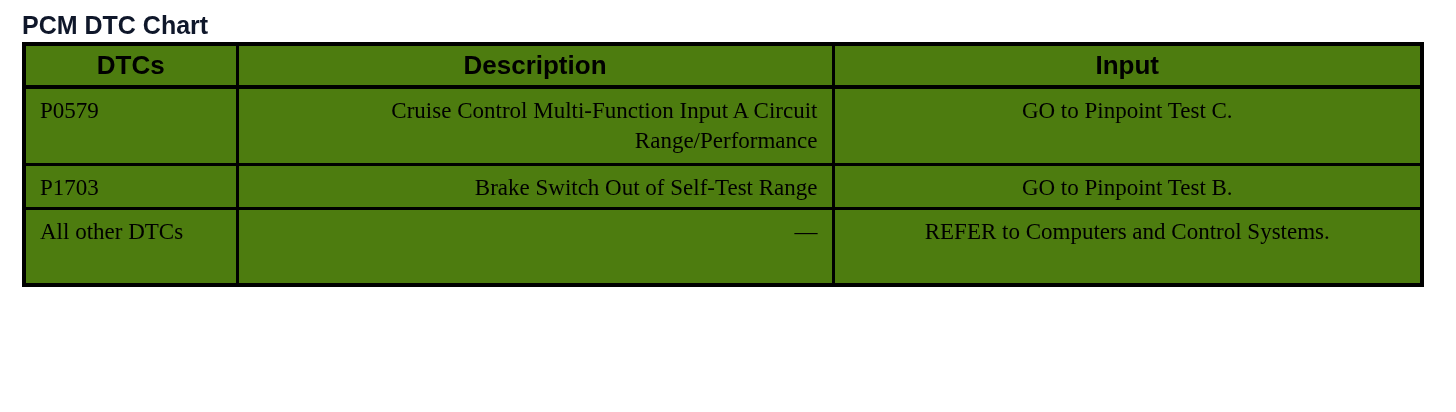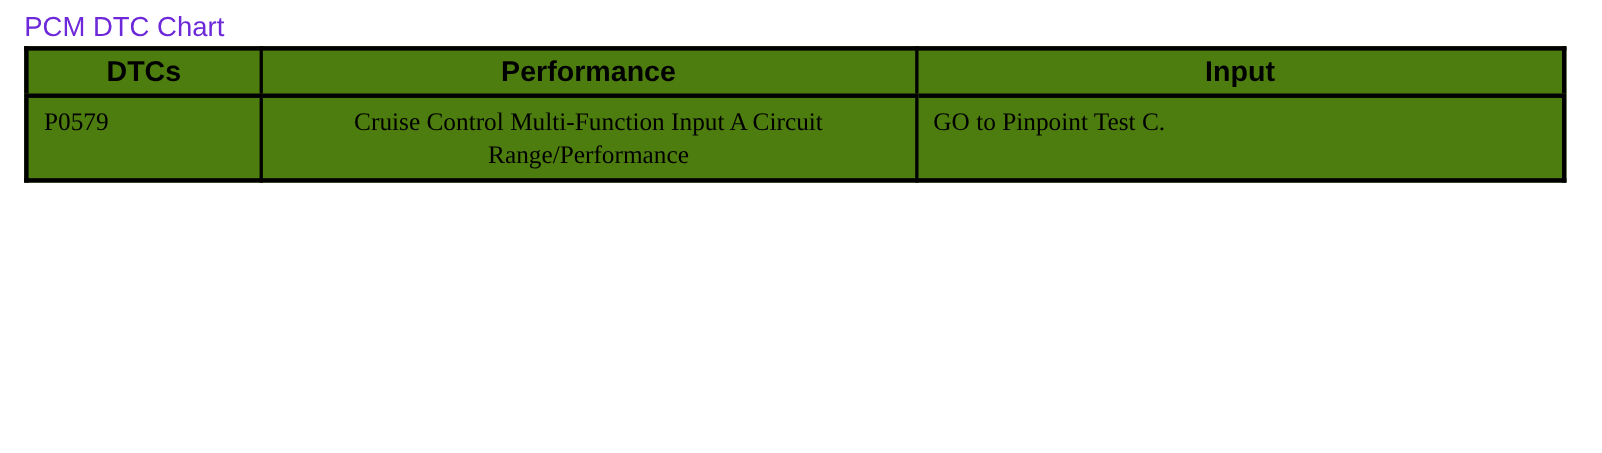--- a/index.html
+++ b/index.html
@@ -12,24 +12,24 @@
   }
   .page {
     position: relative;
     width: 1456px; height: 412px;
     background: #ffffff;
   }
   .doc-title {
     position: absolute;
     left: 22px; top: 11px;
     font-family: "Liberation Sans", sans-serif;
-    font-weight: normal;
+    font-weight: bold;
     font-size: 25px;
     letter-spacing: 0px;
-    color: #6d28d9;
+    color: #0f172a;
   }
   table.dtc-table {
     position: absolute;
     left: 22px; top: 42px;
     width: 1398px;
     border-collapse: collapse;
     table-layout: fixed;
     background: #4d7c0f;
   }
   table.dtc-table, table.dtc-table td, table.dtc-table th {
@@ -47,47 +47,57 @@
     padding: 2px 4px;
   }
   table.dtc-table td {
     font-family: "Liberation Serif", serif;
     font-size: 23px;
     vertical-align: top;
     padding: 7px 14px 4px 14px;
     line-height: 1.3;
   }
   td.col-dtc  { text-align: left; padding-left: 4px; padding-right: 4px; }
-  td.col-desc { text-align: center; padding-left: 19px; padding-right: 40px; }
-  td.col-act  { text-align: left; padding-left: 17px; padding-right: 10px; }
+  td.col-desc { text-align: right; padding-left: 19px; padding-right: 40px; }
+  td.col-act  { text-align: center; padding-left: 17px; padding-right: 10px; }
   tr.row-tall td { height: 77px; }
   tr.row-std  td { height: 44px; }
 </style>
 </head>
 <body>
 
 <div class="page">
 
   <div class="doc-title">PCM DTC Chart</div>
 
   <table class="dtc-table">
     <colgroup>
       <col style="width:213px">
       <col style="width:596px">
       <col style="width:589px">
     </colgroup>
     <thead>
       <tr>
         <th>DTCs</th>
-        <th>Performance</th>
+        <th>Description</th>
         <th>Input</th>
       </tr>
     </thead>
     <tbody>
       <tr class="row-tall">
         <td class="col-dtc">P0579</td>
         <td class="col-desc">Cruise Control Multi-Function Input A Circuit Range/Performance</td>
         <td class="col-act">GO to Pinpoint Test C.</td>
       </tr>
+      <tr class="row-std">
+        <td class="col-dtc">P1703</td>
+        <td class="col-desc">Brake Switch Out of Self-Test Range</td>
+        <td class="col-act">GO to Pinpoint Test B.</td>
+      </tr>
+      <tr class="row-tall">
+        <td class="col-dtc">All other DTCs</td>
+        <td class="col-desc">—</td>
+        <td class="col-act">REFER to Computers and Control Systems.</td>
+      </tr>
     </tbody>
   </table>
 
 </div>
 
 </body></html>

